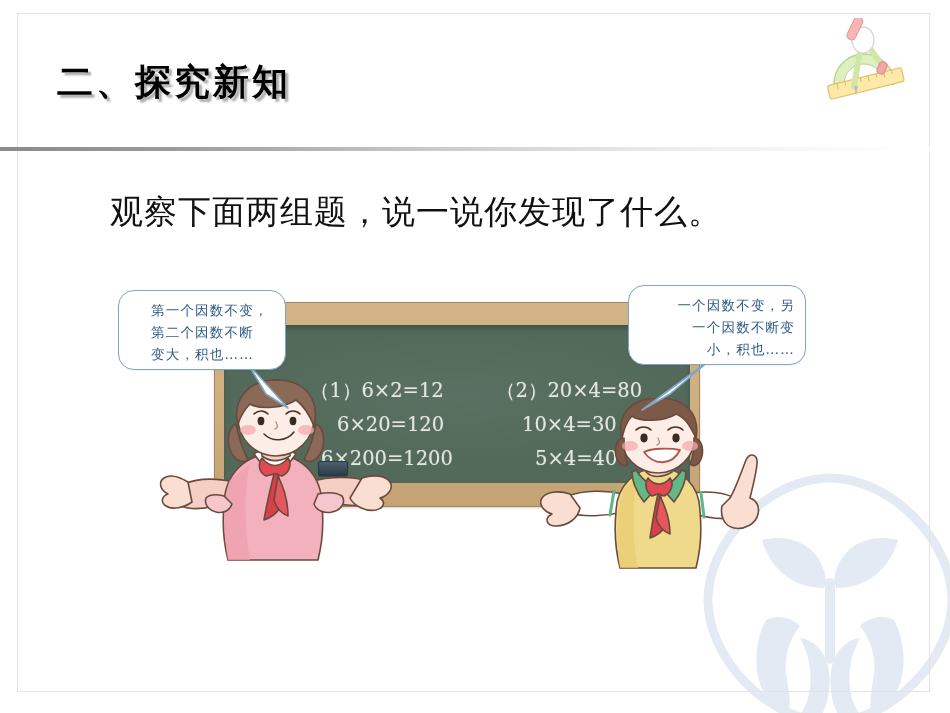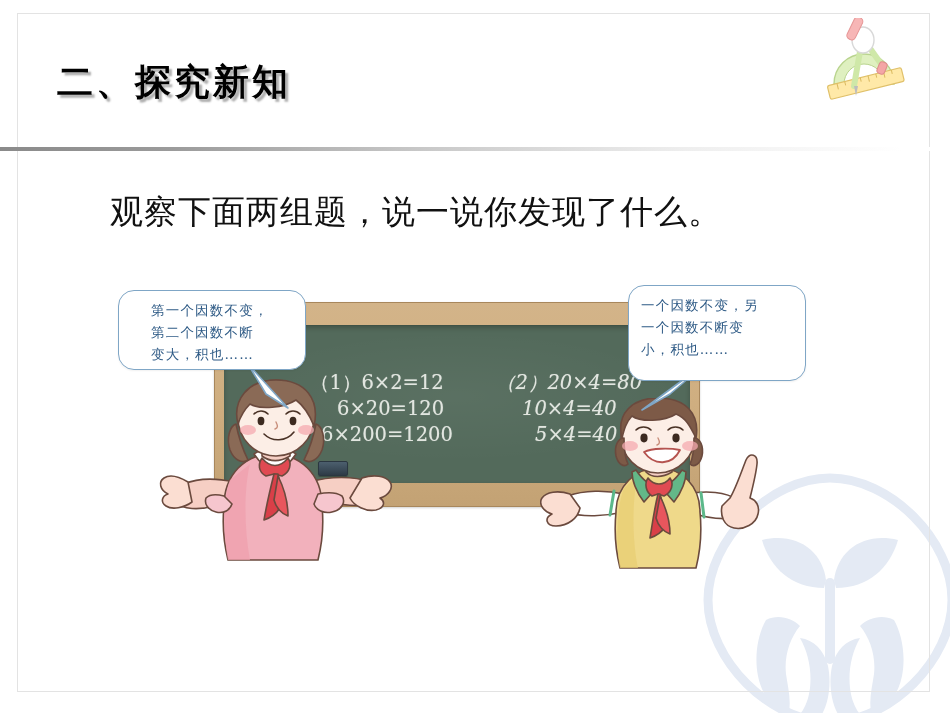--- a/index.html
+++ b/index.html
@@ -128,22 +128,22 @@
     position: absolute;
     color: #e2e6e0;
     font-family: "DejaVu Serif", "Liberation Serif", serif;
     font-size: 19.5px;
     line-height: 26px;
     letter-spacing: 0px;
     text-shadow: 0 0 1px rgba(235,240,235,0.45);
     white-space: nowrap;
   }
   #chalk-group-1 { left: 86px; top: 44px; text-align: left; }
-  #chalk-group-2 { left: 272px; top: 44px; text-align: left; font-style: italic; }
-  .chalk-line { display: block; }
+  #chalk-group-2 { left: 272px; top: 44px; text-align: left; }
+  .chalk-line { display: block; margin-top: 8px; }
   #chalk-group-1 .chalk-line:nth-child(2) { padding-left: 27px; }
   #chalk-group-1 .chalk-line:nth-child(3) { padding-left: 11px; }
   #chalk-group-2 .chalk-line:nth-child(2) { padding-left: 26px; }
   #chalk-group-2 .chalk-line:nth-child(3) { padding-left: 39px; }
 
   
   #chalk-eraser {
     position: absolute;
     left: 104px;
     top: 159px;
@@ -166,29 +166,30 @@
     font-family: "DejaVu Serif", "Liberation Serif", serif;
     font-size: 13.5px;
     line-height: 22px;
     letter-spacing: 1.2px;
     padding: 8px 10px 8px 12px;
     box-shadow: 0 1px 2px rgba(0,0,0,0.06);
   }
   #bubble-left {
     left: 118px;
     top: 290px;
-    width: 188px;
+    width: 168px;
     height: 80px;
     padding-left: 32px;
   }
   #bubble-right {
     left: 628px;
     top: 285px;
     width: 178px;
-    height: 96px;
+    height: 80px;
+    text-align: right;
   }
   .bubble-line { display: block; white-space: nowrap; }
 
   .bubble-tail {
     position: absolute;
     pointer-events: none;
   }
   #bubble-left-tail { left: 246px; top: 362px; width: 46px; height: 52px; }
   #bubble-right-tail { left: 640px; top: 358px; width: 72px; height: 58px; }
 
@@ -273,21 +274,21 @@
     <div class="bb-frame"></div>
     <div class="bb-surface">
       <div class="bb-inner-shadow"></div>
       <div class="chalk-col" id="chalk-group-1">
         <span class="chalk-line">（1）6×2=12</span>
         <span class="chalk-line">6×20=120</span>
         <span class="chalk-line">6×200=1200</span>
       </div>
       <div class="chalk-col" id="chalk-group-2">
         <span class="chalk-line">（2）20×4=80</span>
-        <span class="chalk-line">10×4=40</span>
+        <span class="chalk-line">10×4=30</span>
         <span class="chalk-line">5×4=40</span>
       </div>
     </div>
     <div id="chalk-eraser"></div>
   </div>
 
   <div class="kid" id="kid-girl">
     <svg viewBox="0 0 236 185" width="236" height="185" aria-hidden="true">
       <g stroke="#6b4a3e" stroke-width="1.6" stroke-linejoin="round" stroke-linecap="round">
 

